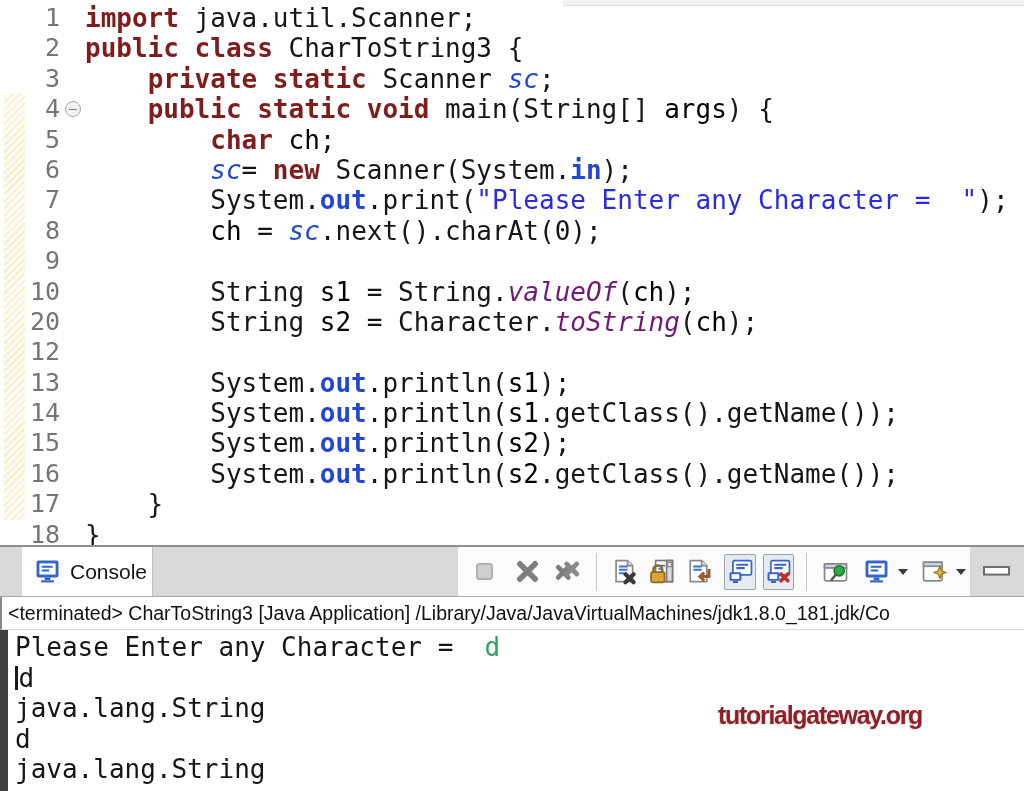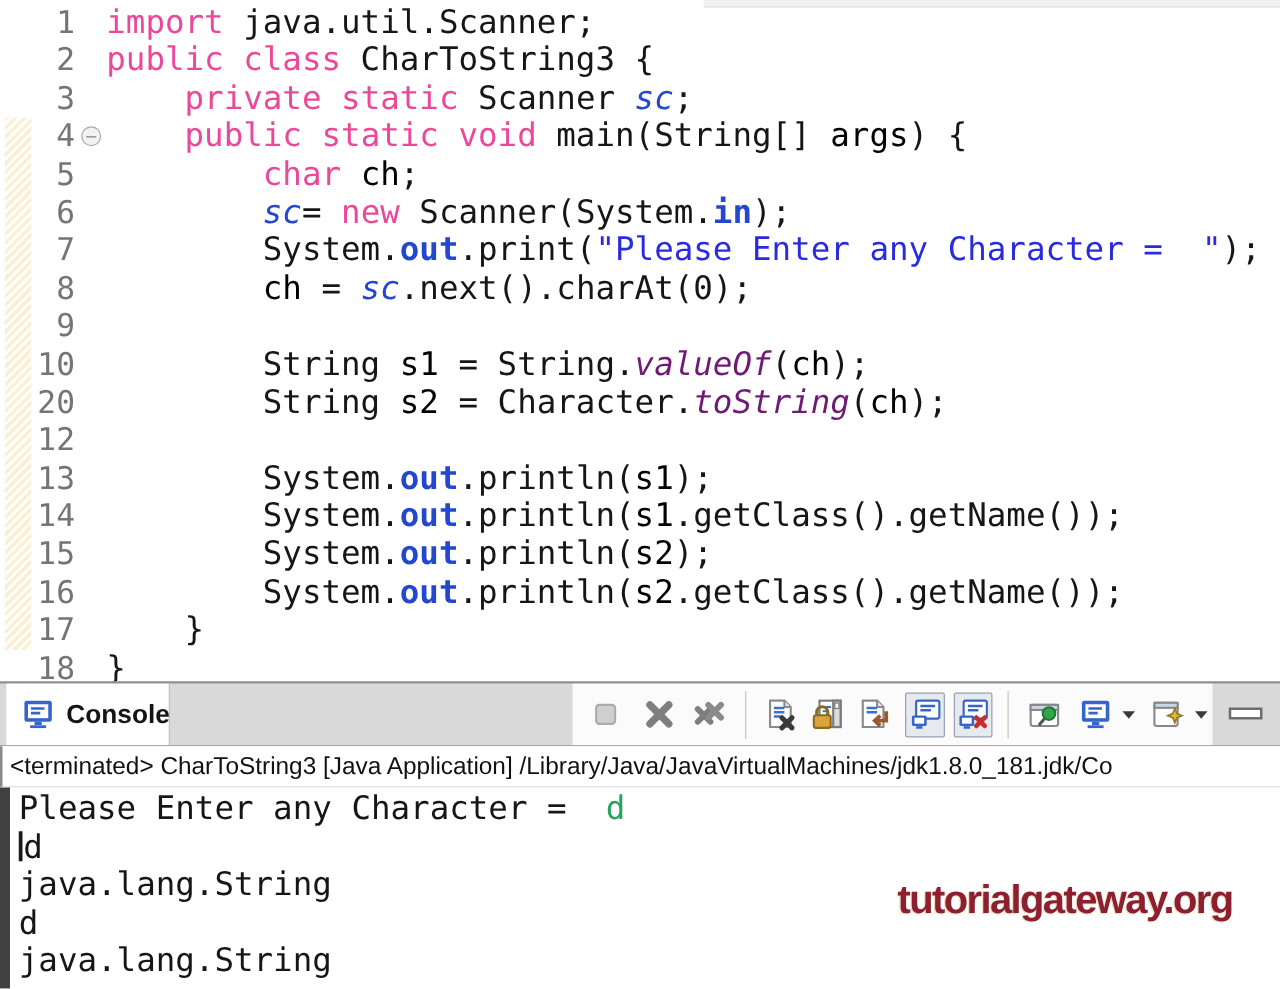--- a/index.html
+++ b/index.html
@@ -16,34 +16,34 @@
   .code{position:absolute;top:3px;left:0;right:0;}
   .crow{display:flex;height:30.4px;align-items:center;}
   .lnum{width:60px;flex:0 0 auto;text-align:right;color:#757575;
         font:25px/30.4px "DejaVu Sans Mono",monospace;}
   .foldcell{width:25px;flex:0 0 auto;display:flex;align-items:center;justify-content:center;}
   .fold-circle{width:14px;height:14px;border:1.5px solid #A9A9A9;border-radius:50%;
         background:#F2F2F2;position:relative;}
   .fold-circle::after{content:"";position:absolute;left:3px;right:3px;top:50%;height:1.6px;
         margin-top:-0.8px;background:#838383;}
   pre.codetext{margin:0;font:26px/30.4px "DejaVu Sans Mono",monospace;white-space:pre;}
-  .seg-k{color:#ec4899;font-weight:normal;}
+  .seg-k{color:#7f1d1d;font-weight:bold;}
   .seg-p{color:#161616;}
   .seg-v{color:#000000;}
   .seg-f{color:#2447D0;font-style:italic;}
   .seg-ff{color:#2447D0;font-weight:bold;margin-top:16px;}
   .seg-s{color:#2A2AE0;}
   .seg-m{color:#701a75;font-style:italic;}
 
   
   .cheader{position:absolute;top:547px;left:0;right:0;height:50px;background:#D9D9D9;
         border-bottom:1px solid #A8A8A8;box-sizing:border-box;}
-  .ctab{position:absolute;left:5px;top:0;height:49px;width:131px;background:#FFF;
+  .ctab{position:absolute;left:22px;top:0;height:49px;width:131px;background:#FFF;
         border-right:1px solid #C2C2C2;display:flex;align-items:center;gap:9px;
-        padding-left:12px;box-sizing:border-box;font-weight:bold;}
+        padding-left:12px;box-sizing:border-box;}
   .ctab-label{font-size:21px;color:#151515;}
   .cicons{position:absolute;left:458px;top:0;height:49px;width:512px;background:#FBFBFB;
         display:flex;align-items:center;padding-left:8px;box-sizing:border-box;}
   .tbtn{width:32px;height:36px;background:transparent;border:none;display:flex;
         align-items:center;justify-content:center;padding:0;margin:0 3px;cursor:pointer;}
   .tbtn.pressed{background:#E6E9ED;border:1px solid #97A3B2;border-radius:2px;}
   svg.ic{width:27px;height:27px;display:block;}
   .vsep{width:1px;height:38px;background:#C6C6C6;margin:0 9px;flex:0 0 auto;}
   .dd{width:0;height:0;border-left:5px solid transparent;border-right:5px solid transparent;
         border-top:6px solid #3A3A3A;margin-left:2px;}
@@ -56,21 +56,21 @@
         border-left:2px solid #8A8A8A;border-bottom:1px solid #DADADA;box-sizing:border-box;
         display:flex;align-items:center;padding-left:6px;font-size:19.5px;color:#111;
         white-space:nowrap;overflow:hidden;}
   .cout{position:absolute;top:630px;left:0;right:0;bottom:0;background:#FFF;
         border-left:8px solid #404040;box-sizing:border-box;padding:2px 0 0 7px;overflow:hidden;}
   .orow{font:26px/30.5px "DejaVu Sans Mono",monospace;white-space:pre;color:#161616;}
   .seg-out{color:#161616;}
   .seg-stdin{color:#2AA35C;}
   .caret{display:inline-block;width:2.5px;height:24px;background:#1A1A1A;
         vertical-align:-3px;margin-right:1px;}
-  .wm{position:absolute;top:71px;left:710px;font-weight:bold;font-size:32px;
+  .wm{position:absolute;top:71px;left:710px;font-weight:bold;font-size:25px;
         letter-spacing:-1.3px;color:#8E1F2E;
         text-shadow:-1px 1px 0 rgba(201,164,76,0.35);}
 </style>
 </head>
 <body>
 
 <div class="screen">
 
   <div class="editor">
     <div class="top-artifact"></div>

